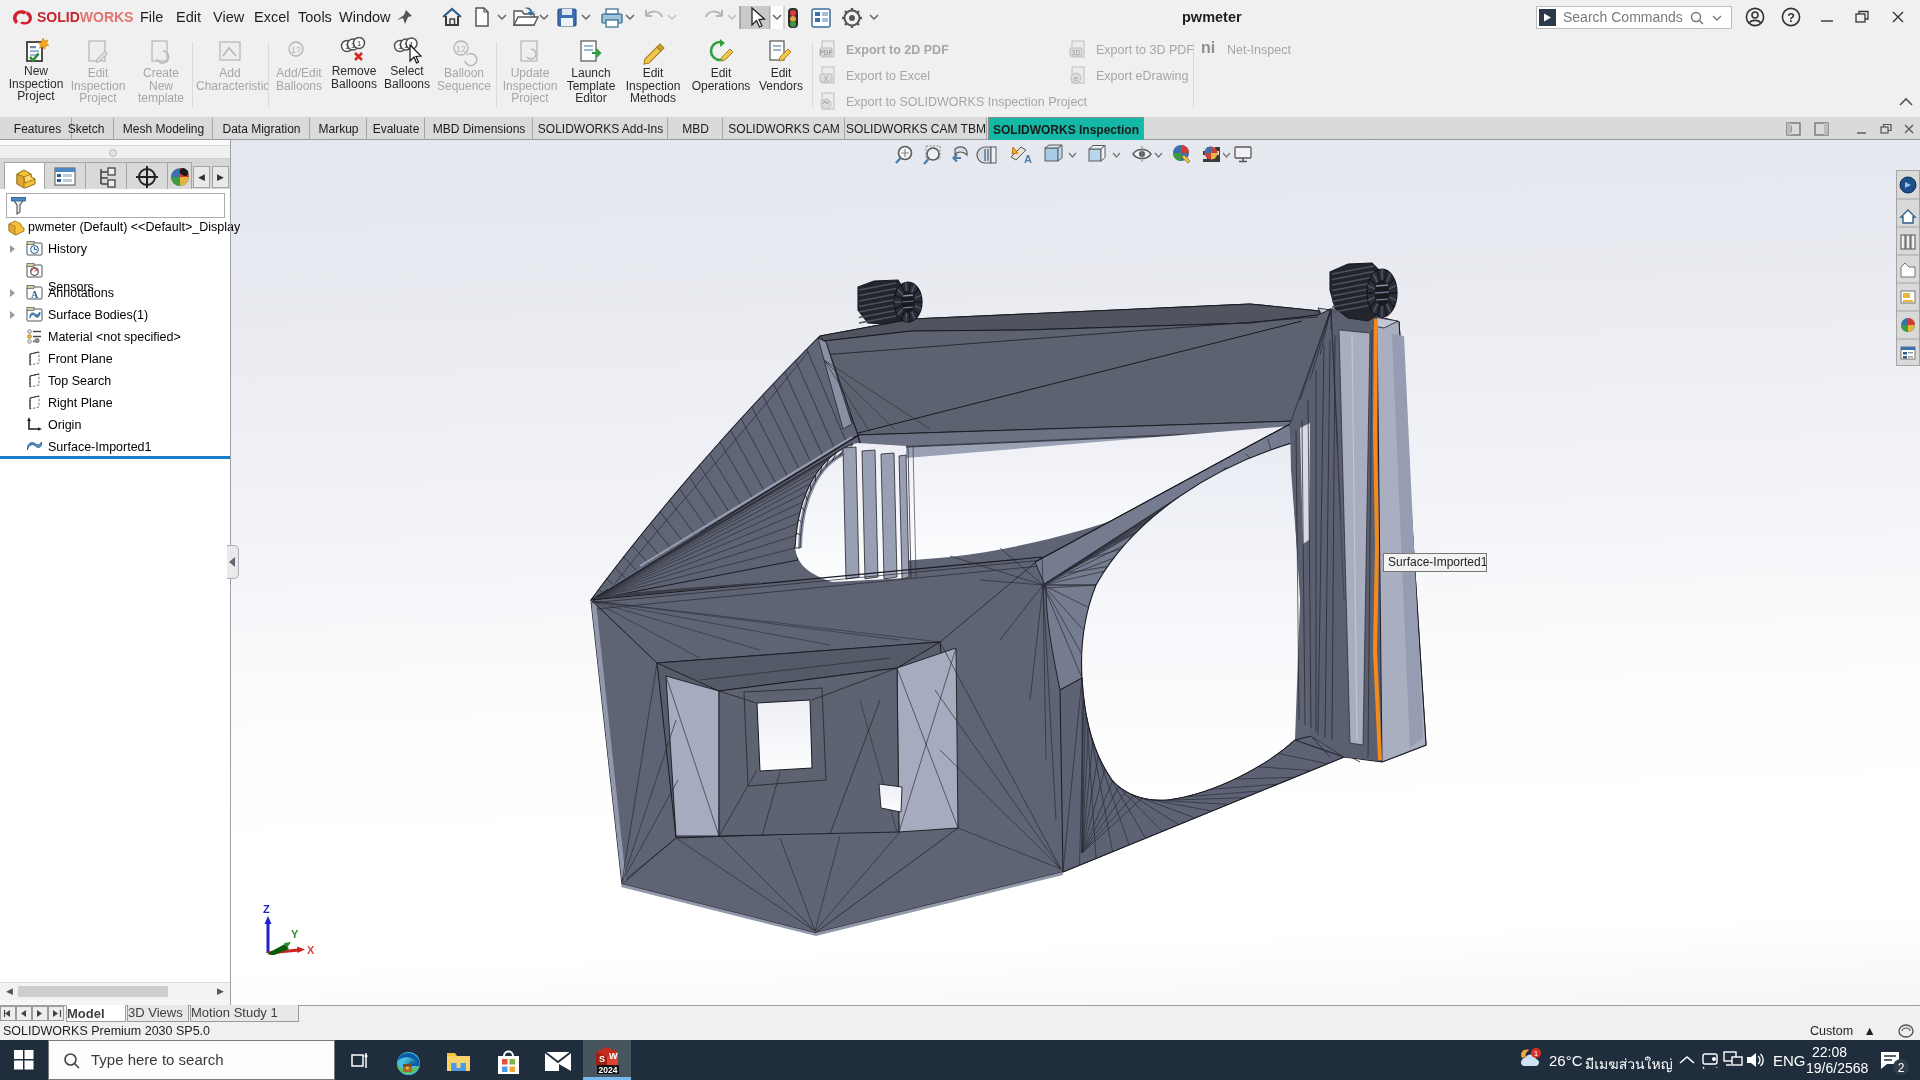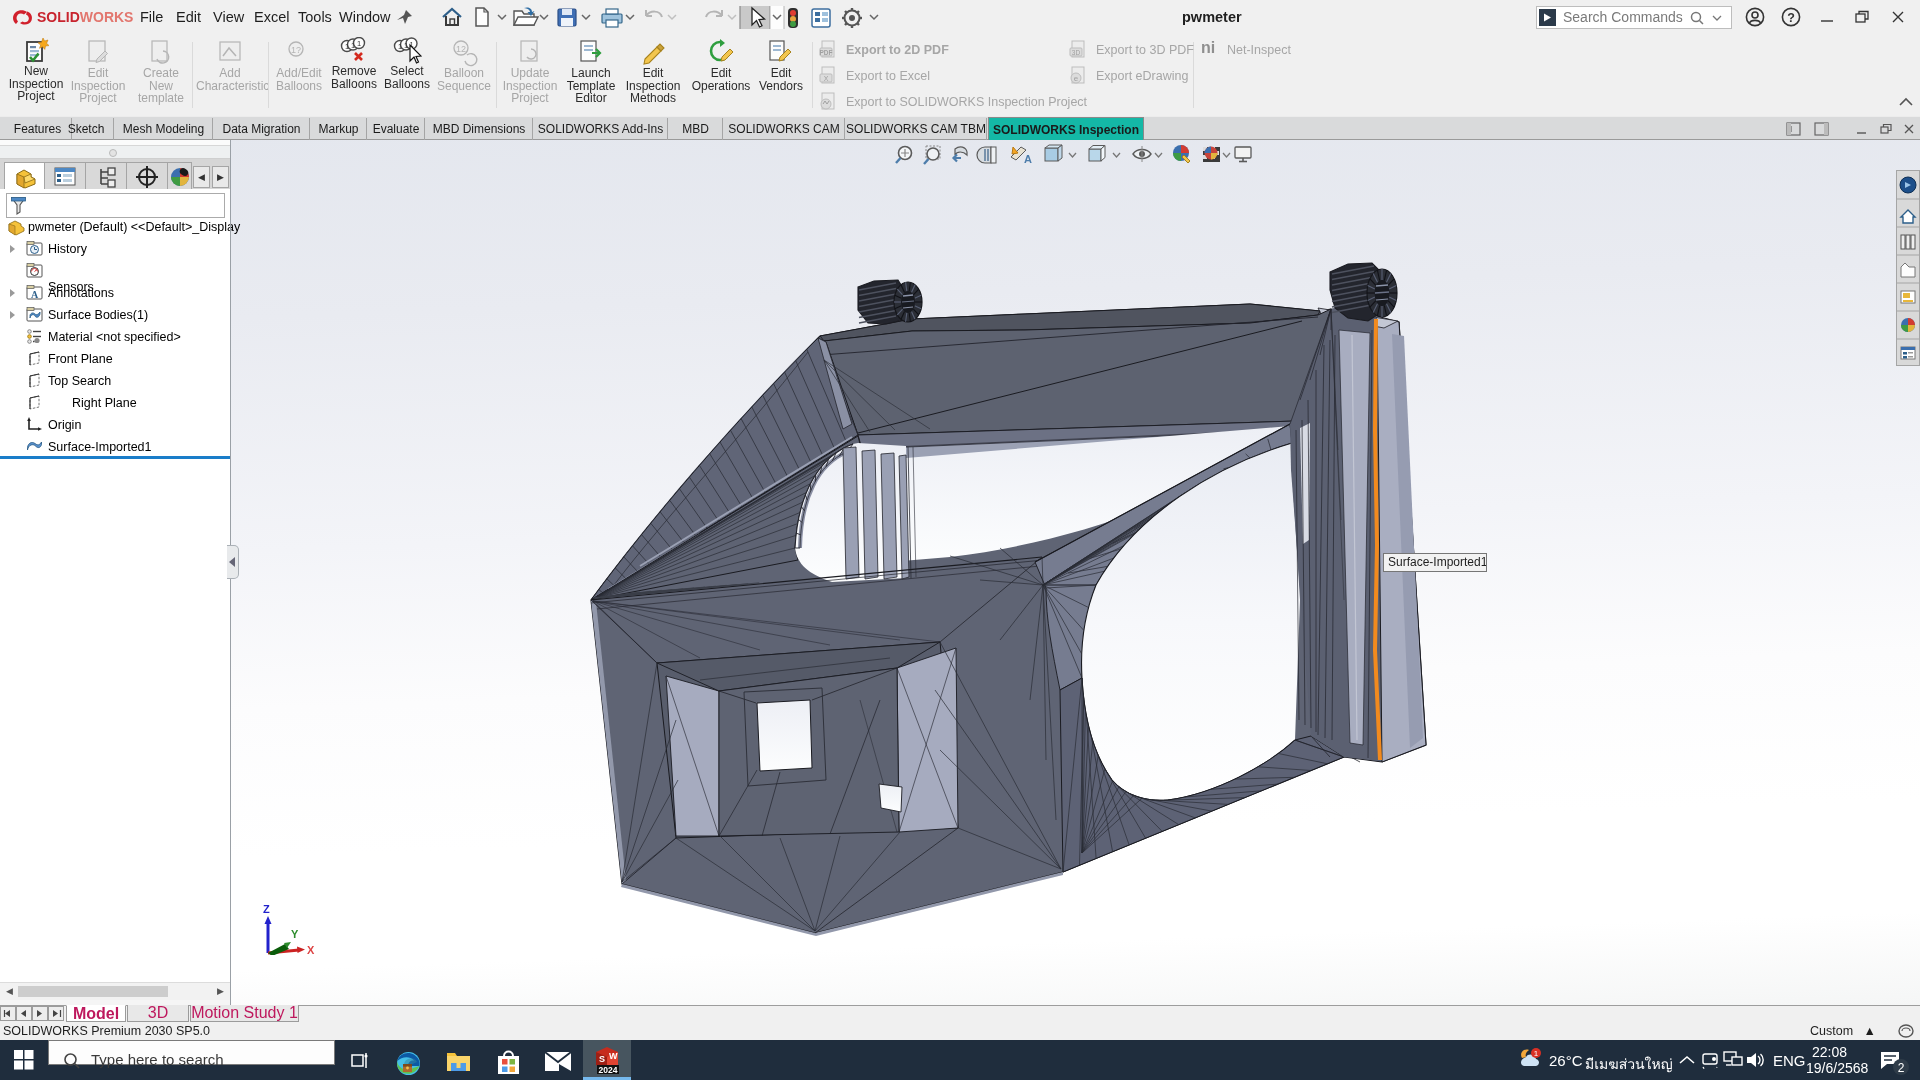--- a/index.html
+++ b/index.html
@@ -34,21 +34,21 @@
 
 
 #lpanel { position:absolute; left:0; top:140px; width:231px; height:865px; }
 .ftab { position:absolute; top:22px; height:30px; width:41px; background:#d9d9d9; border:1px solid #a5a5a5; border-left:none; }
 .ftab.active { background:#fff; border-bottom:1px solid #fff; border-left:1px solid #a5a5a5;}
 .trow { position:absolute; left:0; height:22px; font-size:12.5px; color:#000; line-height:22px; white-space:nowrap; }
 .arr { position:absolute; width:0; height:0; border-left:5px solid #9a9a9a; border-top:4px solid transparent; border-bottom:4px solid transparent; }
 
 
 #bottabs { position:absolute; left:0; top:1005px; width:1920px; height:17px; background:#f0f0f0; }
-.btab { position:absolute; top:0; height:17px; line-height:16px; font-size:16px; color:#be185d; text-align:center; background:#e8e8e8; border:1px solid #9b9b9b; border-top:none; }
+.btab { position:absolute; top:0; height:17px; line-height:16px; font-size:13px; color:#404040; background:#e8e8e8; border:1px solid #9b9b9b; border-top:none; }
 #statusbar { position:absolute; left:0; top:1022px; width:1920px; height:18px; background:#f0f0f0; font-size:12.5px; color:#1e1e1e; }
 
 
 #taskbar { position:absolute; left:0; top:1040px; width:1920px; height:40px; background:#1f2d3d; }
 .white { color:#fff; }
 </style>
 </head>
 <body>
 
 <div id="titlebar">
@@ -869,21 +869,21 @@
   <div class="trow" style="left:48px;top:208px;">Front Plane</div>
   <svg class="abs" style="left:26px;top:210px" width="17" height="17" viewBox="0 0 17 17">
       <path d="M4 4 L13 2 L13 13 L4 15 Z" fill="none" stroke="#777" stroke-width="1" stroke-dasharray="2.5 1.5"></path>
       <path d="M4 4 L13 2 M4 4 L4 15" stroke="#333" stroke-width="1.2"></path>
     </svg>
   <div class="trow" style="left:48px;top:230px;">Top Search</div>
   <svg class="abs" style="left:26px;top:232px" width="17" height="17" viewBox="0 0 17 17">
       <path d="M4 4 L13 2 L13 13 L4 15 Z" fill="none" stroke="#777" stroke-width="1" stroke-dasharray="2.5 1.5"></path>
       <path d="M4 4 L13 2 M4 4 L4 15" stroke="#333" stroke-width="1.2"></path>
     </svg>
-  <div class="trow" style="left:48px;top:252px;margin-left:24px;">Right Plane</div>
+  <div class="trow" style="left:48px;top:252px;">Right Plane</div>
   <svg class="abs" style="left:26px;top:254px" width="17" height="17" viewBox="0 0 17 17">
       <path d="M4 4 L13 2 L13 13 L4 15 Z" fill="none" stroke="#777" stroke-width="1" stroke-dasharray="2.5 1.5"></path>
       <path d="M4 4 L13 2 M4 4 L4 15" stroke="#333" stroke-width="1.2"></path>
     </svg>
   <div class="trow" style="left:48px;top:274px;">Origin</div>
   <svg class="abs" style="left:26px;top:276px" width="17" height="17" viewBox="0 0 17 17">
       <path d="M3 3 L3 13 L14 13" fill="none" stroke="#222" stroke-width="1.6"></path>
       <path d="M3 1 l-1.8 4 l3.6 0 Z" fill="#222"></path>
       <path d="M16 13 l-4 -1.8 l0 3.6 Z" fill="#222"></path>
     </svg>
@@ -941,21 +941,21 @@
 
 <div id="taskbar">
 
   <svg class="abs" style="left:14px;top:10px" width="20" height="20" viewBox="0 0 20 20">
     <rect x="0" y="0" width="9" height="9" fill="#fff"></rect>
       <rect x="10.5" y="0" width="9" height="9" fill="#fff"></rect>
     <rect x="0" y="10.5" width="9" height="9" fill="#fff"></rect>
       <rect x="10.5" y="10.5" width="9" height="9" fill="#fff"></rect>
   </svg>
 
-  <div style="position:absolute;left:48px;top:0;width:287px;height:25px;background:#fdfdfd;border:1px solid #7a7a7a;">
+  <div style="position:absolute;left:48px;top:0;width:287px;height:40px;background:#fdfdfd;border:1px solid #7a7a7a;">
     <svg style="position:absolute;left:14px;top:11px" width="18" height="18" viewBox="0 0 18 18">
         <circle cx="7.5" cy="7.5" r="5.5" fill="none" stroke="#444" stroke-width="1.6"></circle>
         <line x1="11.5" y1="11.5" x2="16" y2="16" stroke="#444" stroke-width="1.6"></line>
       </svg>
     <div style="position:absolute;left:42px;top:10px;font-size:15px;color:#3a3a3a;">Type here to search</div>
   </div>
 
   <svg class="abs" style="left:351px;top:11px" width="19" height="19" viewBox="0 0 19 19">
     <rect x="1" y="4" width="11" height="11" fill="none" stroke="#fff" stroke-width="1.5"></rect>
     <line x1="15" y1="2" x2="15" y2="17" stroke="#fff" stroke-width="1.5"></line>

